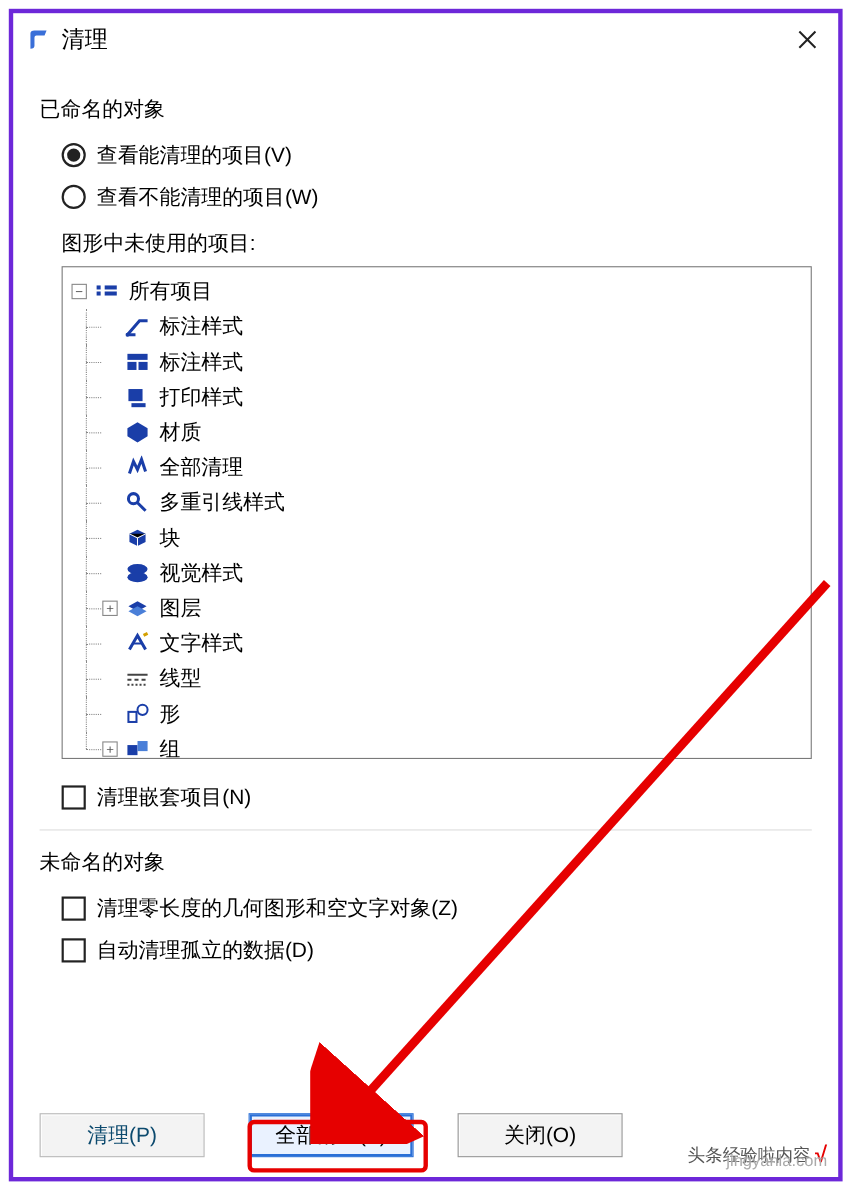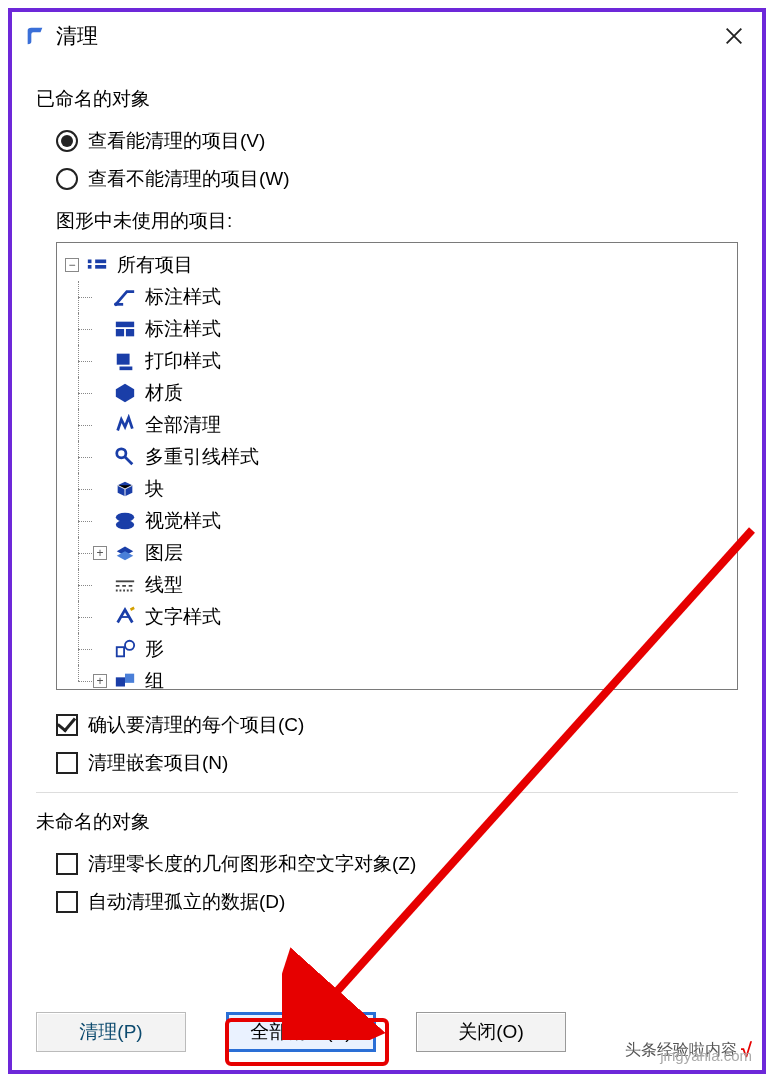--- a/index.html
+++ b/index.html
@@ -282,44 +282,44 @@
                   <path d="M3 15 L12 10 L21 15 L12 20 Z" fill="#4a7fd8"></path>
                 </svg>
               </span>
               <span class="tree-text">图层</span>
             </div>
             <div class="tree-row" style="padding-left: 6px;">
               <span class="conn tee"></span>
               <span style="width: 20px; flex-shrink: 0;"></span>
               <span class="icon">
                 <svg viewBox="0 0 24 24" width="22" height="22">
+                  <path d="M4 18 L12 4 L20 18" stroke="#1a3ea8" stroke-width="3" fill="none"></path>
+                  <path d="M8 12 L16 12" stroke="#1a3ea8" stroke-width="2"></path>
+                  <path d="M18 4 L22 2" stroke="#d4a000" stroke-width="3"></path>
+                </svg>
+              </span>
+              <span class="tree-text">文字样式</span>
+            </div>
+            <div class="tree-row" style="padding-left: 6px;">
+              <span class="conn tee"></span>
+              <span style="width: 20px; flex-shrink: 0;"></span>
+              <span class="icon">
+                <svg viewBox="0 0 24 24" width="22" height="22">
                   <line x1="2" y1="8" x2="22" y2="8" stroke="#444" stroke-width="2"></line>
                   <line x1="2" y1="13" x2="22" y2="13" stroke="#444" stroke-width="2" stroke-dasharray="4 3"></line>
                   <line x1="2" y1="18" x2="22" y2="18" stroke="#444" stroke-width="2" stroke-dasharray="2 2"></line>
                 </svg>
               </span>
               <span class="tree-text">线型</span>
             </div>
             <div class="tree-row" style="padding-left: 6px;">
               <span class="conn tee"></span>
               <span style="width: 20px; flex-shrink: 0;"></span>
               <span class="icon">
                 <svg viewBox="0 0 24 24" width="22" height="22">
-                  <path d="M4 18 L12 4 L20 18" stroke="#1a3ea8" stroke-width="3" fill="none"></path>
-                  <path d="M8 12 L16 12" stroke="#1a3ea8" stroke-width="2"></path>
-                  <path d="M18 4 L22 2" stroke="#d4a000" stroke-width="3"></path>
-                </svg>
-              </span>
-              <span class="tree-text">文字样式</span>
-            </div>
-            <div class="tree-row" style="padding-left: 6px;">
-              <span class="conn tee"></span>
-              <span style="width: 20px; flex-shrink: 0;"></span>
-              <span class="icon">
-                <svg viewBox="0 0 24 24" width="22" height="22">
                   <rect x="3" y="10" width="8" height="10" fill="none" stroke="#1a3ea8" stroke-width="2"></rect>
                   <circle cx="17" cy="8" r="5" fill="none" stroke="#1a3ea8" stroke-width="2"></circle>
                 </svg>
               </span>
               <span class="tree-text">形</span>
             </div>
             <div class="tree-row" style="padding-left: 6px;">
               <span class="conn end"></span>
               <span class="expander">+</span>
               <span class="icon">
@@ -327,24 +327,20 @@
                   <rect x="2" y="8" width="10" height="10" fill="#1a3ea8"></rect>
                   <rect x="12" y="4" width="10" height="10" fill="#4a7fd8"></rect>
                 </svg>
               </span>
               <span class="tree-text">组</span>
             </div>
           </div>
       </div>
     </div>
 
-    <div class="check-row">
-      <span class="checkbox checked"></span>
-      <span>确认要清理的每个项目(C)</span>
-    </div>
     <div class="check-row">
       <span class="checkbox"></span>
       <span>清理嵌套项目(N)</span>
     </div>
 
     <div class="divider"></div>
 
     <div class="section-label">未命名的对象</div>
 
     <div class="check-row">

